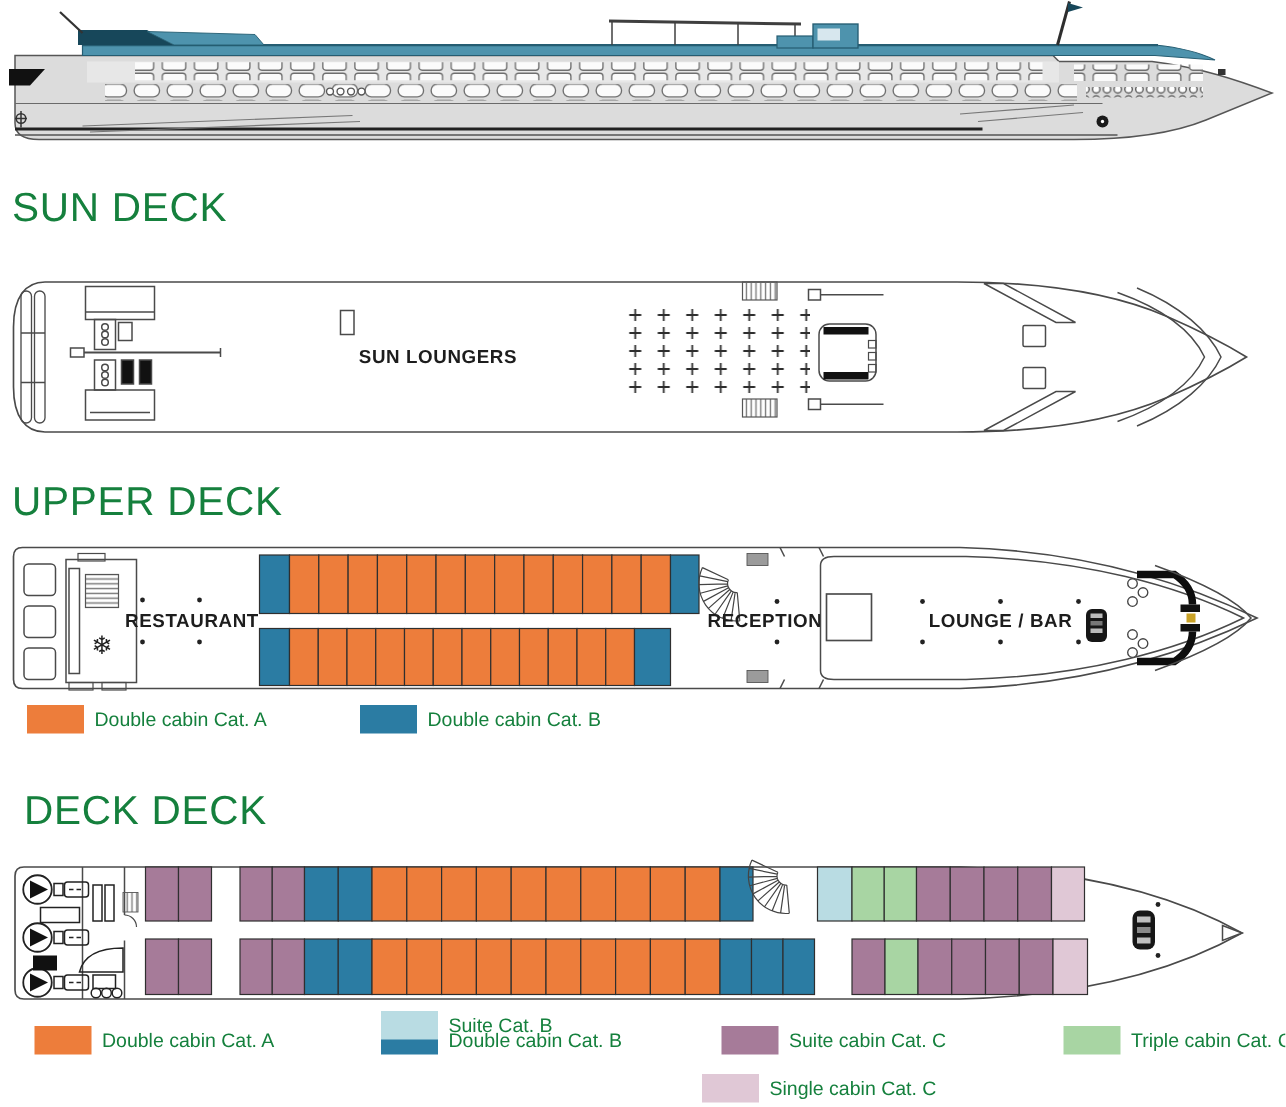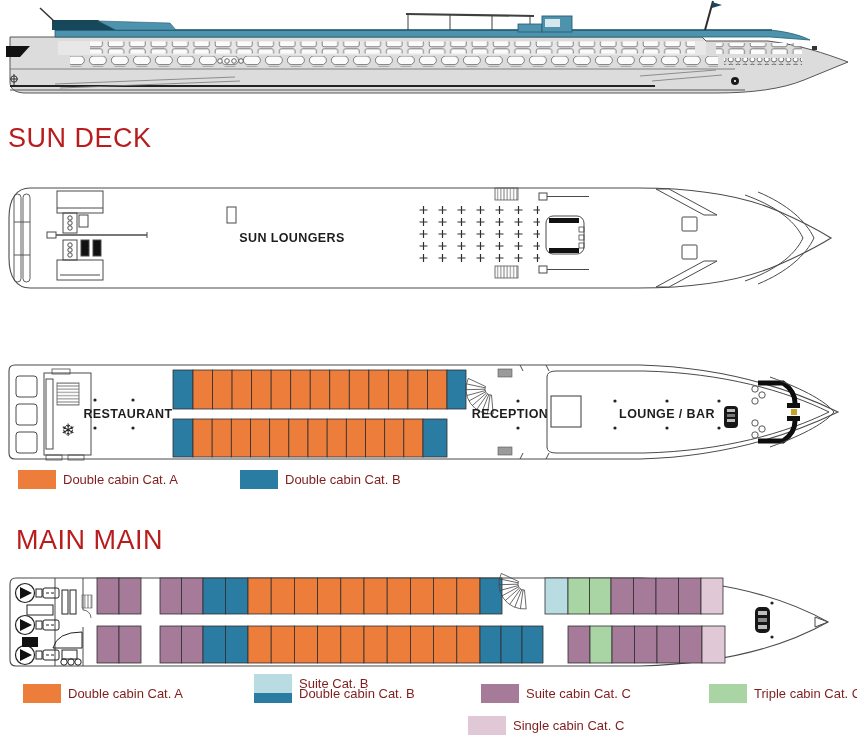--- a/index.html
+++ b/index.html
@@ -1,23 +1,23 @@
 <!DOCTYPE html>
 <html><head>
 <meta charset="utf-8">
 <style>
   html,body{margin:0;padding:0;background:#fff}
   .page{position:relative;width:857px;height:738px;background:#fff;
         font-family:"Liberation Sans",sans-serif;overflow:hidden}
   .page svg{position:absolute;left:0;display:block}
-  .deck-title{position:absolute;font-size:27px;font-weight:500;color:#b91c1c;
+  .deck-title{position:absolute;font-size:27px;font-weight:500;color:#15803d;
               letter-spacing:.5px;line-height:32px;white-space:nowrap}
   .legend-item{position:absolute;display:flex;align-items:center;height:19px;white-space:nowrap}
   .swatch{width:38px;height:19px;flex:0 0 38px;margin-right:7px}
-  .legend-text{font-size:13px;color:#7f1d1d}
+  .legend-text{font-size:13px;color:#15803d}
   .plan-label{font-size:12.5px;font-weight:600;fill:#1d1d1d;letter-spacing:.4px;
               font-family:"Liberation Sans",sans-serif}
   .outl{fill:#fff;stroke:#4a4a4a;stroke-width:1.1}
   .thin{fill:none;stroke:#4a4a4a;stroke-width:1}
 </style>
 </head>
 <body>
 
 <div class="page">
 
@@ -86,21 +86,22 @@
       </g>
       <g stroke="#333" fill="none" stroke-width="1">
         <circle cx="14" cy="79" r="3.2"></circle>
           <line x1="14" y1="74" x2="14" y2="85"></line>
           <line x1="10" y1="79" x2="18" y2="79"></line>
       </g>
     </g>
   </svg>
 
   <div class="deck-title" style="left:8px;top:122px">SUN DECK</div>
-  <div class="deck-title" style="left:16px;top:524px">MAIN MAIN</div>
+  <div class="deck-title" style="left:8px;top:318px">UPPER DECK</div>
+  <div class="deck-title" style="left:16px;top:524px">DECK DECK</div>
 
   <svg style="top:182px" width="857" height="112" viewBox="0 0 857 112">
     <defs>
       <pattern id="plusPat" patternUnits="userSpaceOnUse" x="414" y="22" width="19" height="12">
         <path d="M9.5,2 V10 M5.5,6 H13.5" stroke="#2e2e2e" stroke-width="1.2" fill="none"></path>
       </pattern>
       <pattern id="vlinesS" patternUnits="userSpaceOnUse" width="3.2" height="12">
         <line x1="1.6" y1="0" x2="1.6" y2="12" stroke="#777" stroke-width="0.9"></line>
       </pattern>
     </defs>

